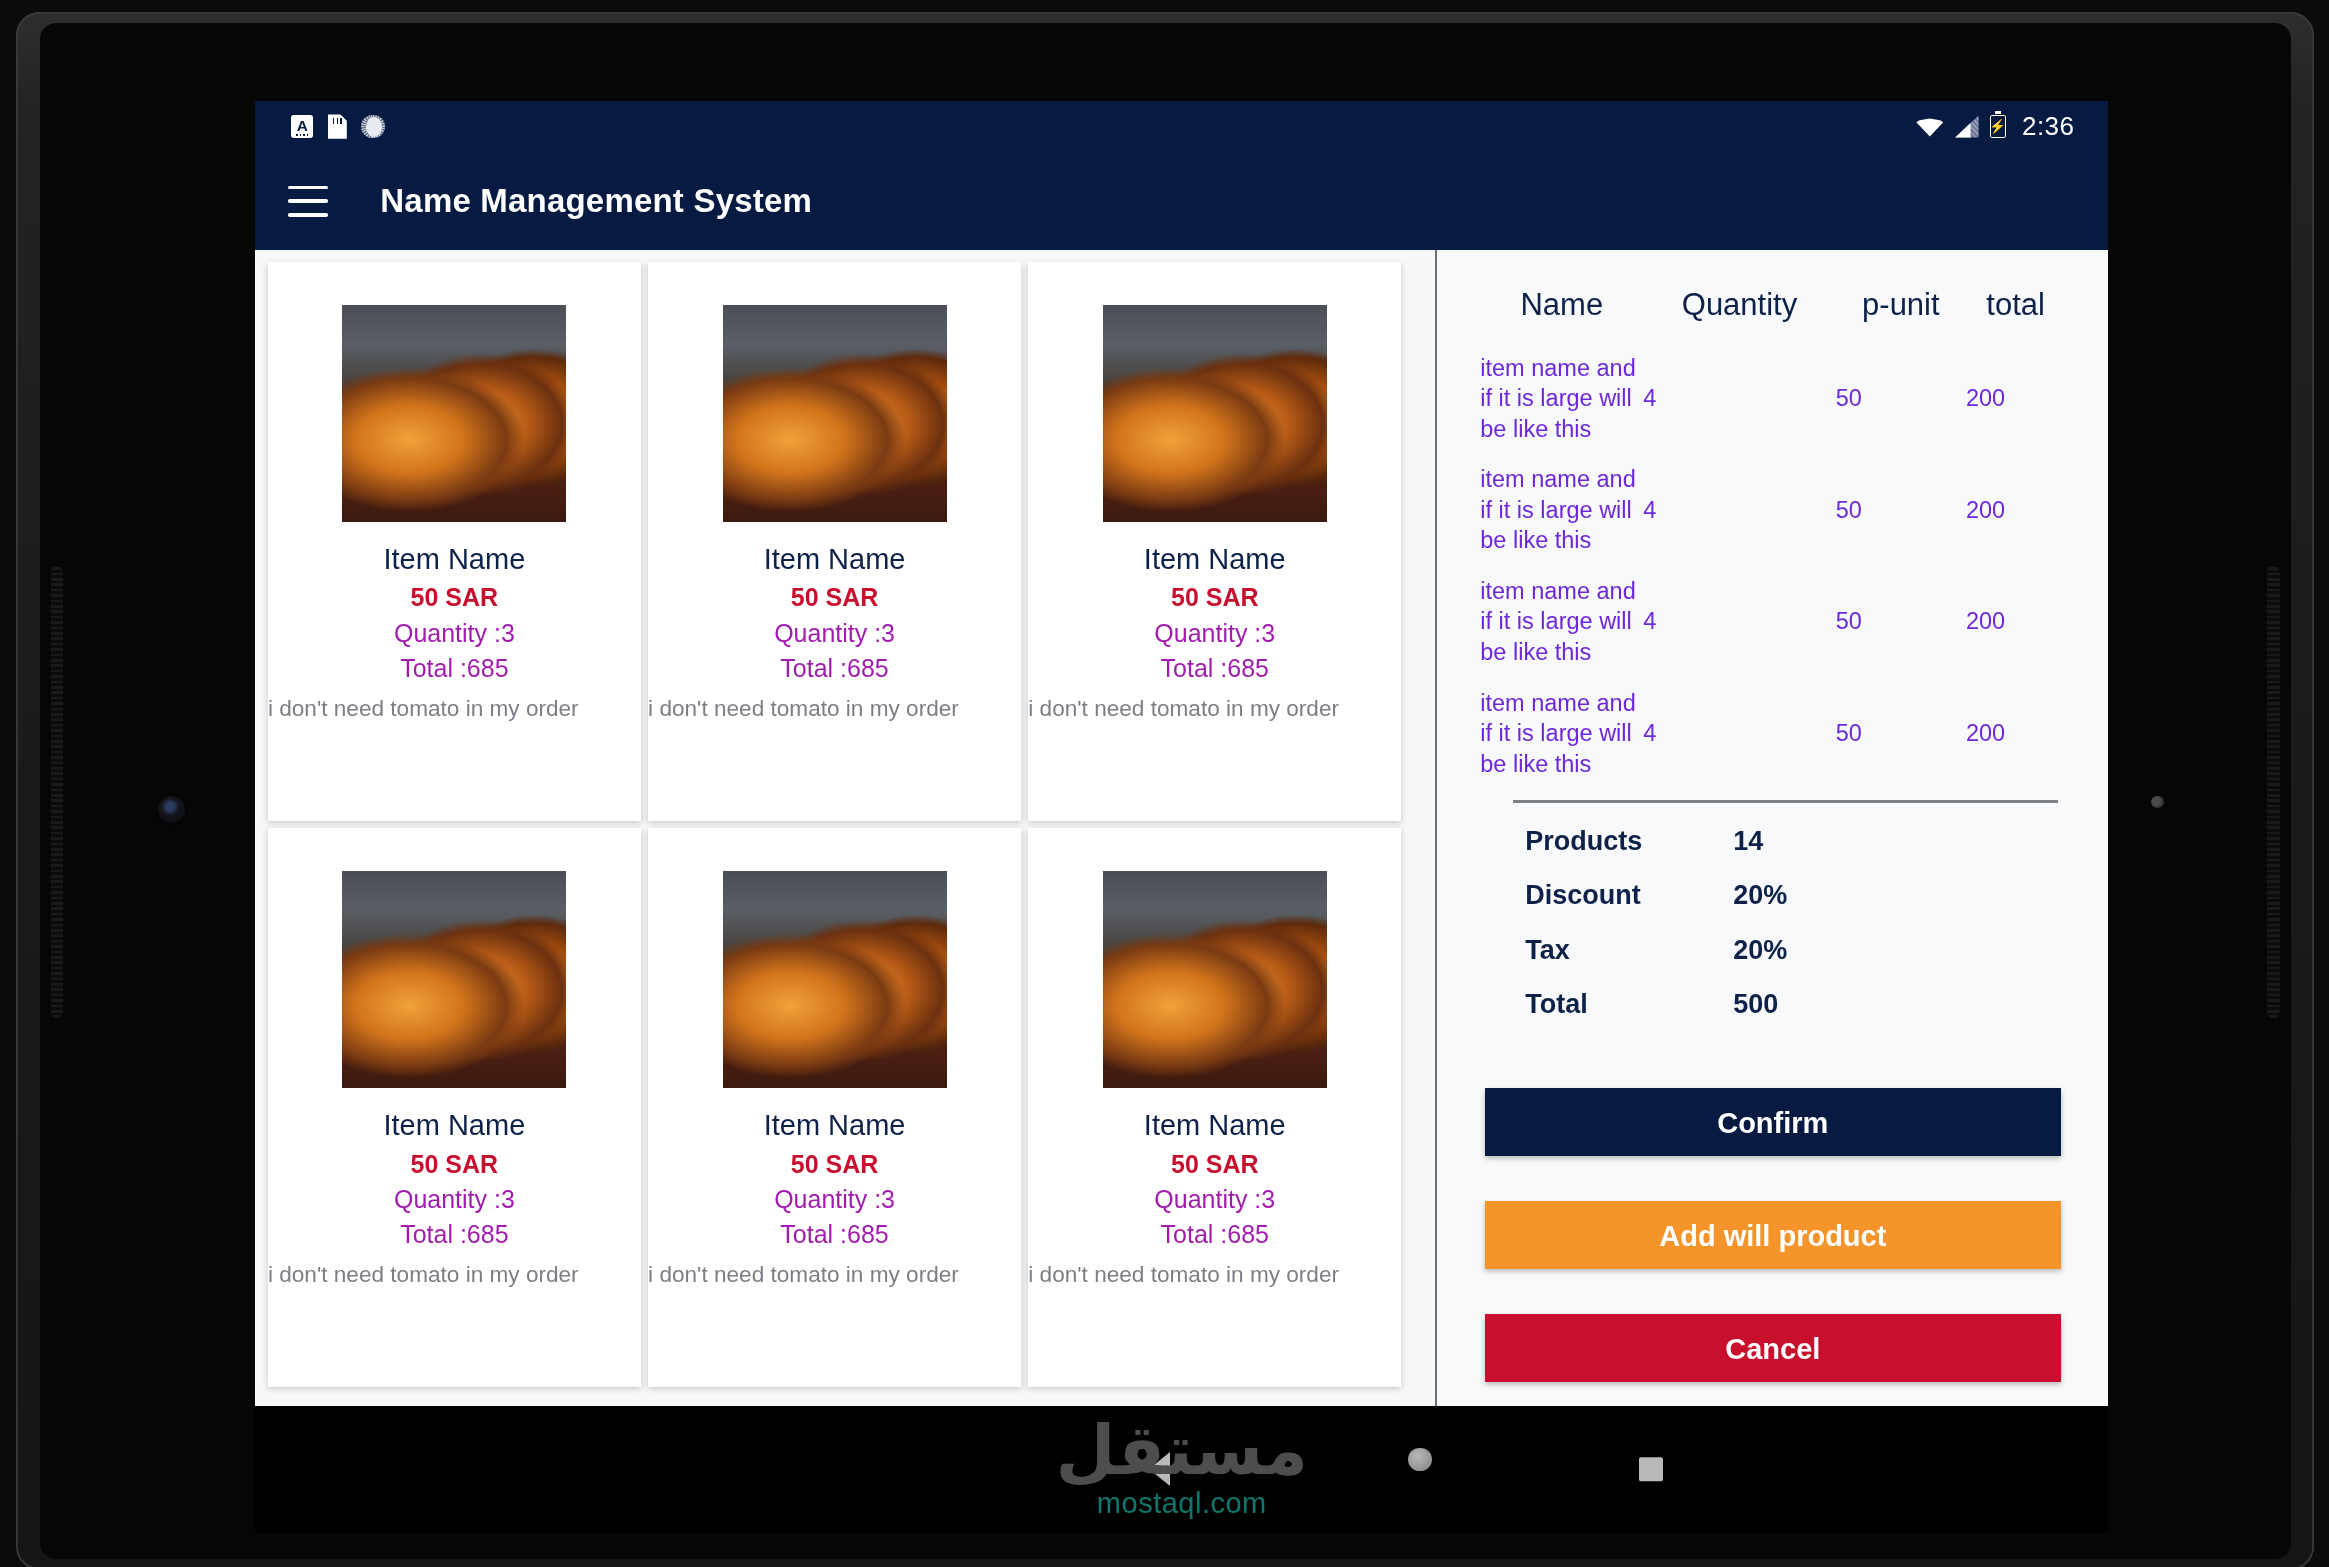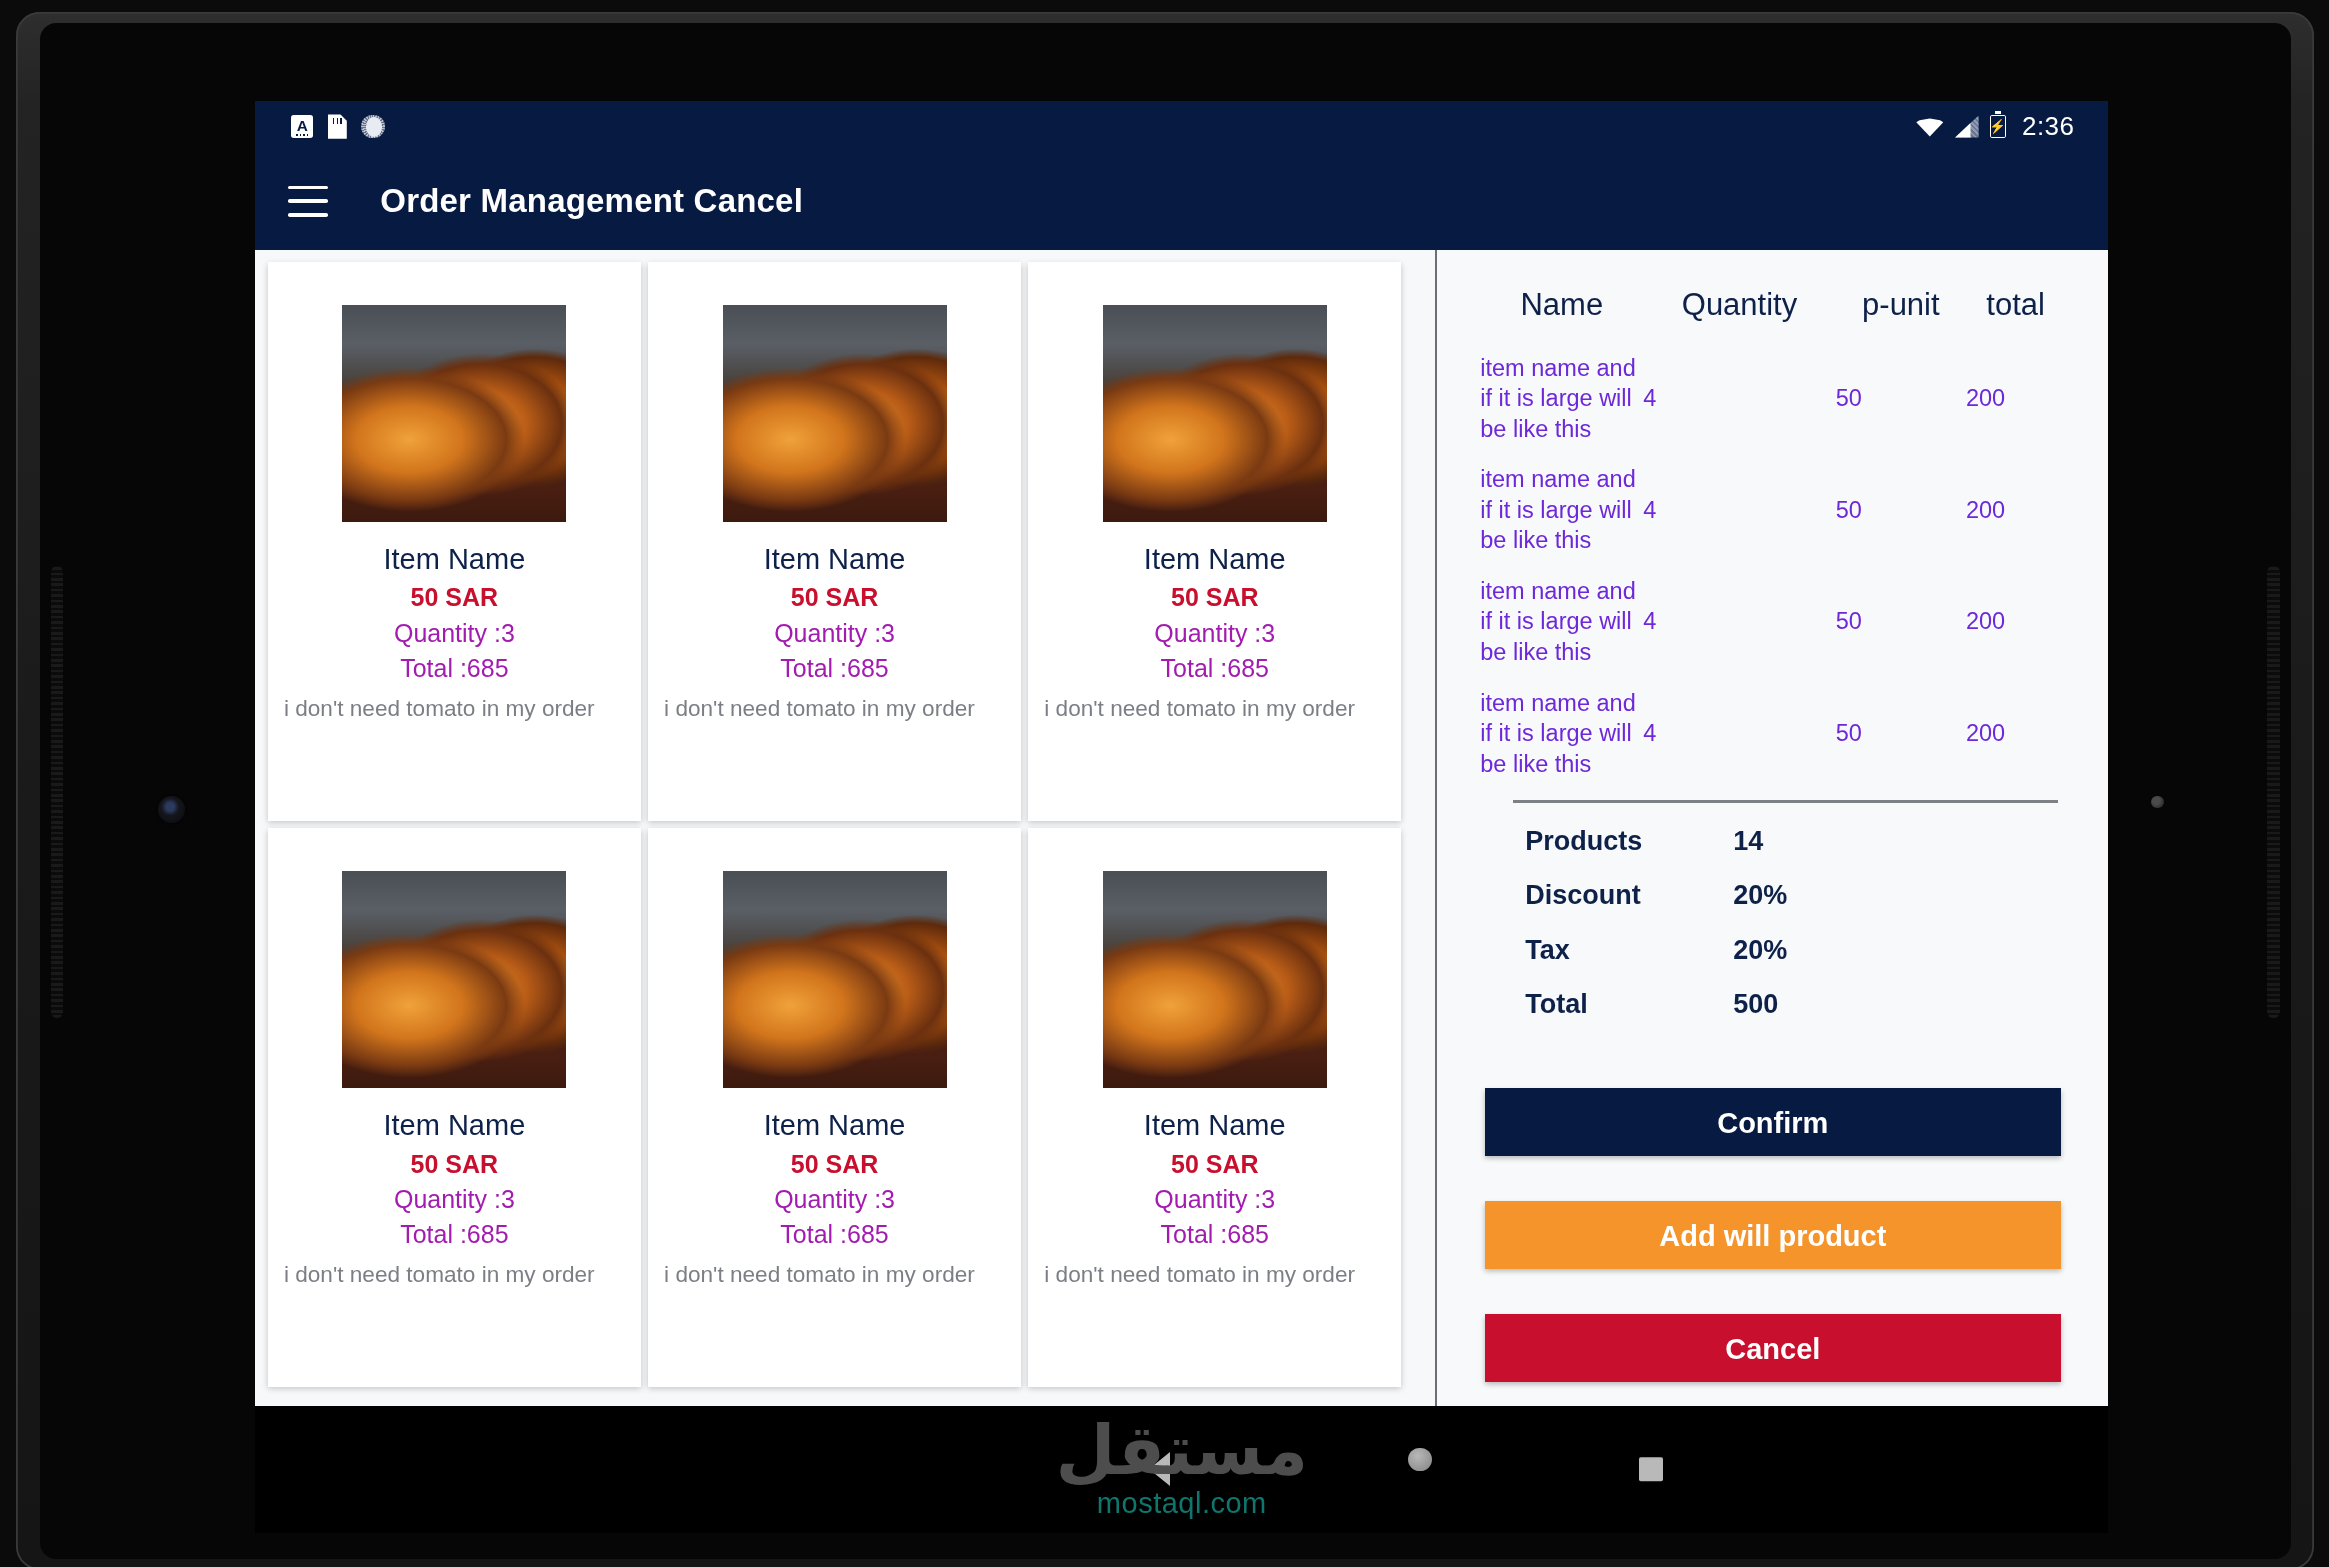--- a/index.html
+++ b/index.html
@@ -178,21 +178,21 @@
     font-size:29px;color:#0d2149;margin-top:21px;
   }
   .card-price{
     font-size:25px;color:#c8102e;font-weight:bold;margin-top:7.2px;
   }
   .card-qty,.card-total{
     font-size:25px;color:#a21caf;margin-top:6.3px;
   }
   .card-note{
     font-size:22.6px;color:#7b7f85;text-align:left;
-    padding:0 16px;margin-top:11.8px;line-height:1.28;
+    padding:0 0;margin-top:11.8px;line-height:1.28;
   }
 
   
   .summary{
     flex:1;background:#f8f9fa;
     padding:36px 43px 0 43px;box-sizing:border-box;
   }
   table.items{
     width:100%;border-collapse:collapse;
   }
@@ -281,21 +281,21 @@
           <div class="sb-time">2:36</div>
         </div>
       </div>
 
       <div class="appbar">
         <div class="hamburger">
           <span></span>
             <span></span>
             <span></span>
         </div>
-        <div class="app-title">Order Management Cancel</div>
+        <div class="app-title">Name Management System</div>
       </div>
 
       <div class="content">
 
         <div class="grid-pane">
 
           <div class="card">
             <div class="card-img"></div>
             <div class="card-title">Item Name</div>
             <div class="card-price">50 SAR</div>

